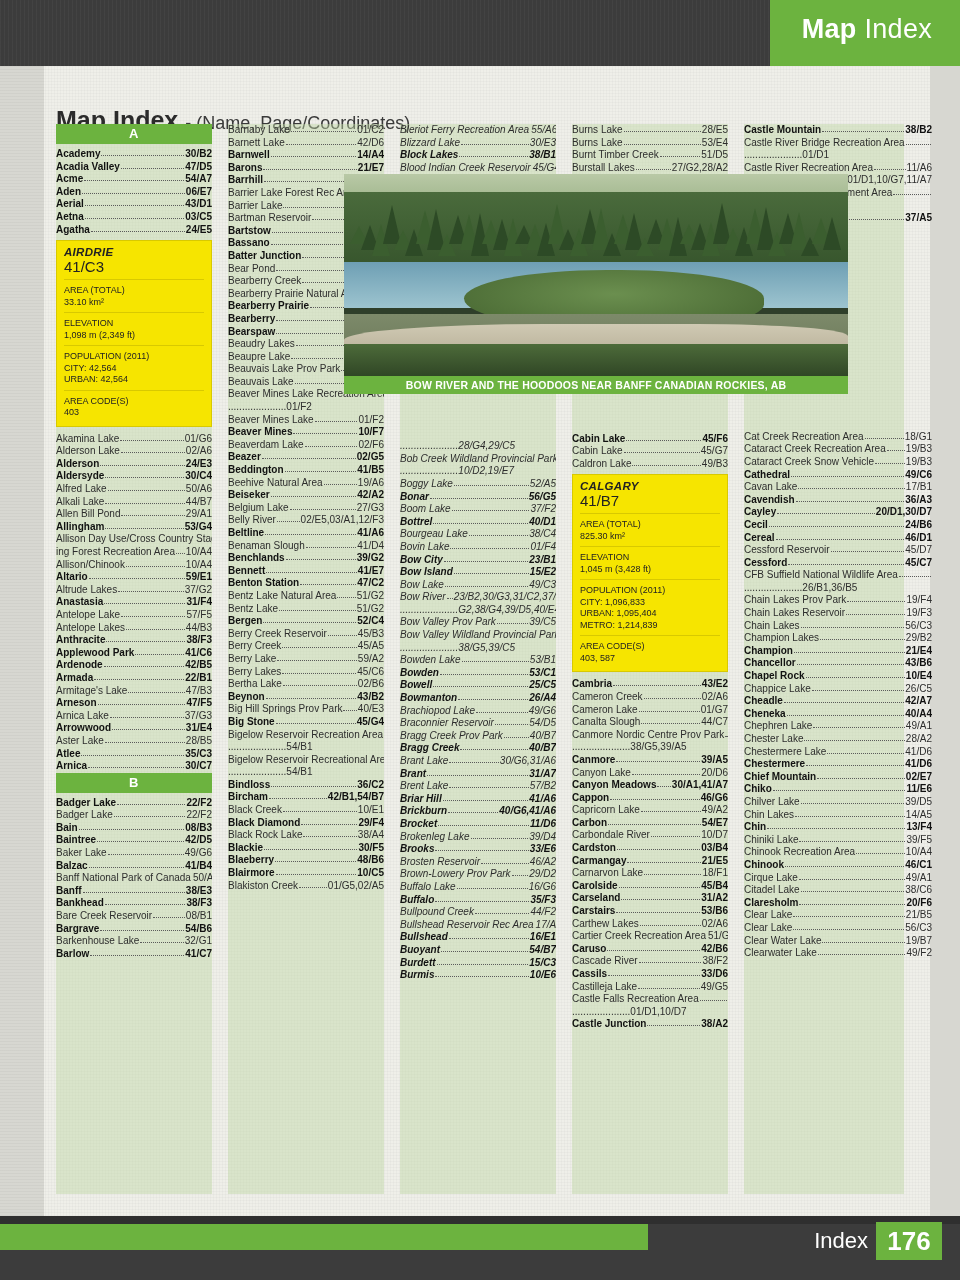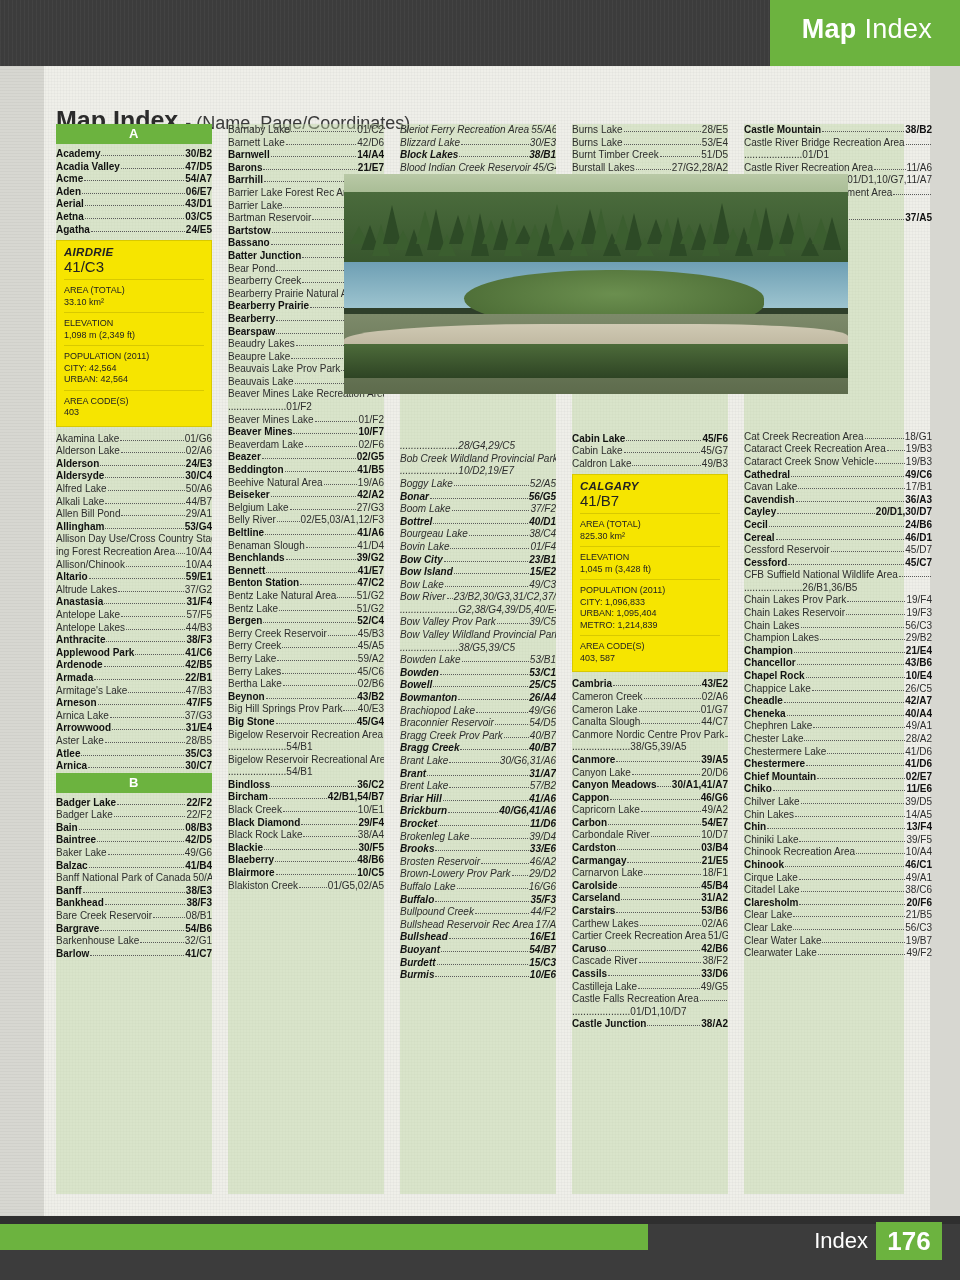--- a/index.html
+++ b/index.html
@@ -1524,20 +1524,21 @@
       <div class="tree" style="left: 380px; bottom: 144px; border-bottom: 22px solid rgb(59, 94, 47);"></div>
       <div class="tree" style="left: 391px; bottom: 138px; border-bottom: 29px solid rgb(45, 74, 38);"></div>
       <div class="tree" style="left: 402px; bottom: 150px; border-bottom: 36px solid rgb(59, 94, 47);"></div>
       <div class="tree" style="left: 413px; bottom: 144px; border-bottom: 43px solid rgb(45, 74, 38);"></div>
       <div class="tree" style="left: 424px; bottom: 138px; border-bottom: 24px solid rgb(59, 94, 47);"></div>
       <div class="tree" style="left: 435px; bottom: 150px; border-bottom: 31px solid rgb(45, 74, 38);"></div>
       <div class="tree" style="left: 446px; bottom: 144px; border-bottom: 38px solid rgb(59, 94, 47);"></div>
       <div class="tree" style="left: 457px; bottom: 138px; border-bottom: 19px solid rgb(45, 74, 38);"></div>
       <div class="tree" style="left: 468px; bottom: 150px; border-bottom: 26px solid rgb(59, 94, 47);"></div>
       <div class="tree" style="left: 479px; bottom: 144px; border-bottom: 33px solid rgb(45, 74, 38);"></div>
+      <div class="caption">BOW RIVER AND THE HOODOOS NEAR BANFF CANADIAN ROCKIES, AB</div>
     </div>
   </div>
 
 <div class="bottom">
   <div class="stripe"></div>
   <div class="greenbar"></div>
   <div class="idxlabel">Index</div>
   <div class="pgnum">176</div>
 </div>
 

